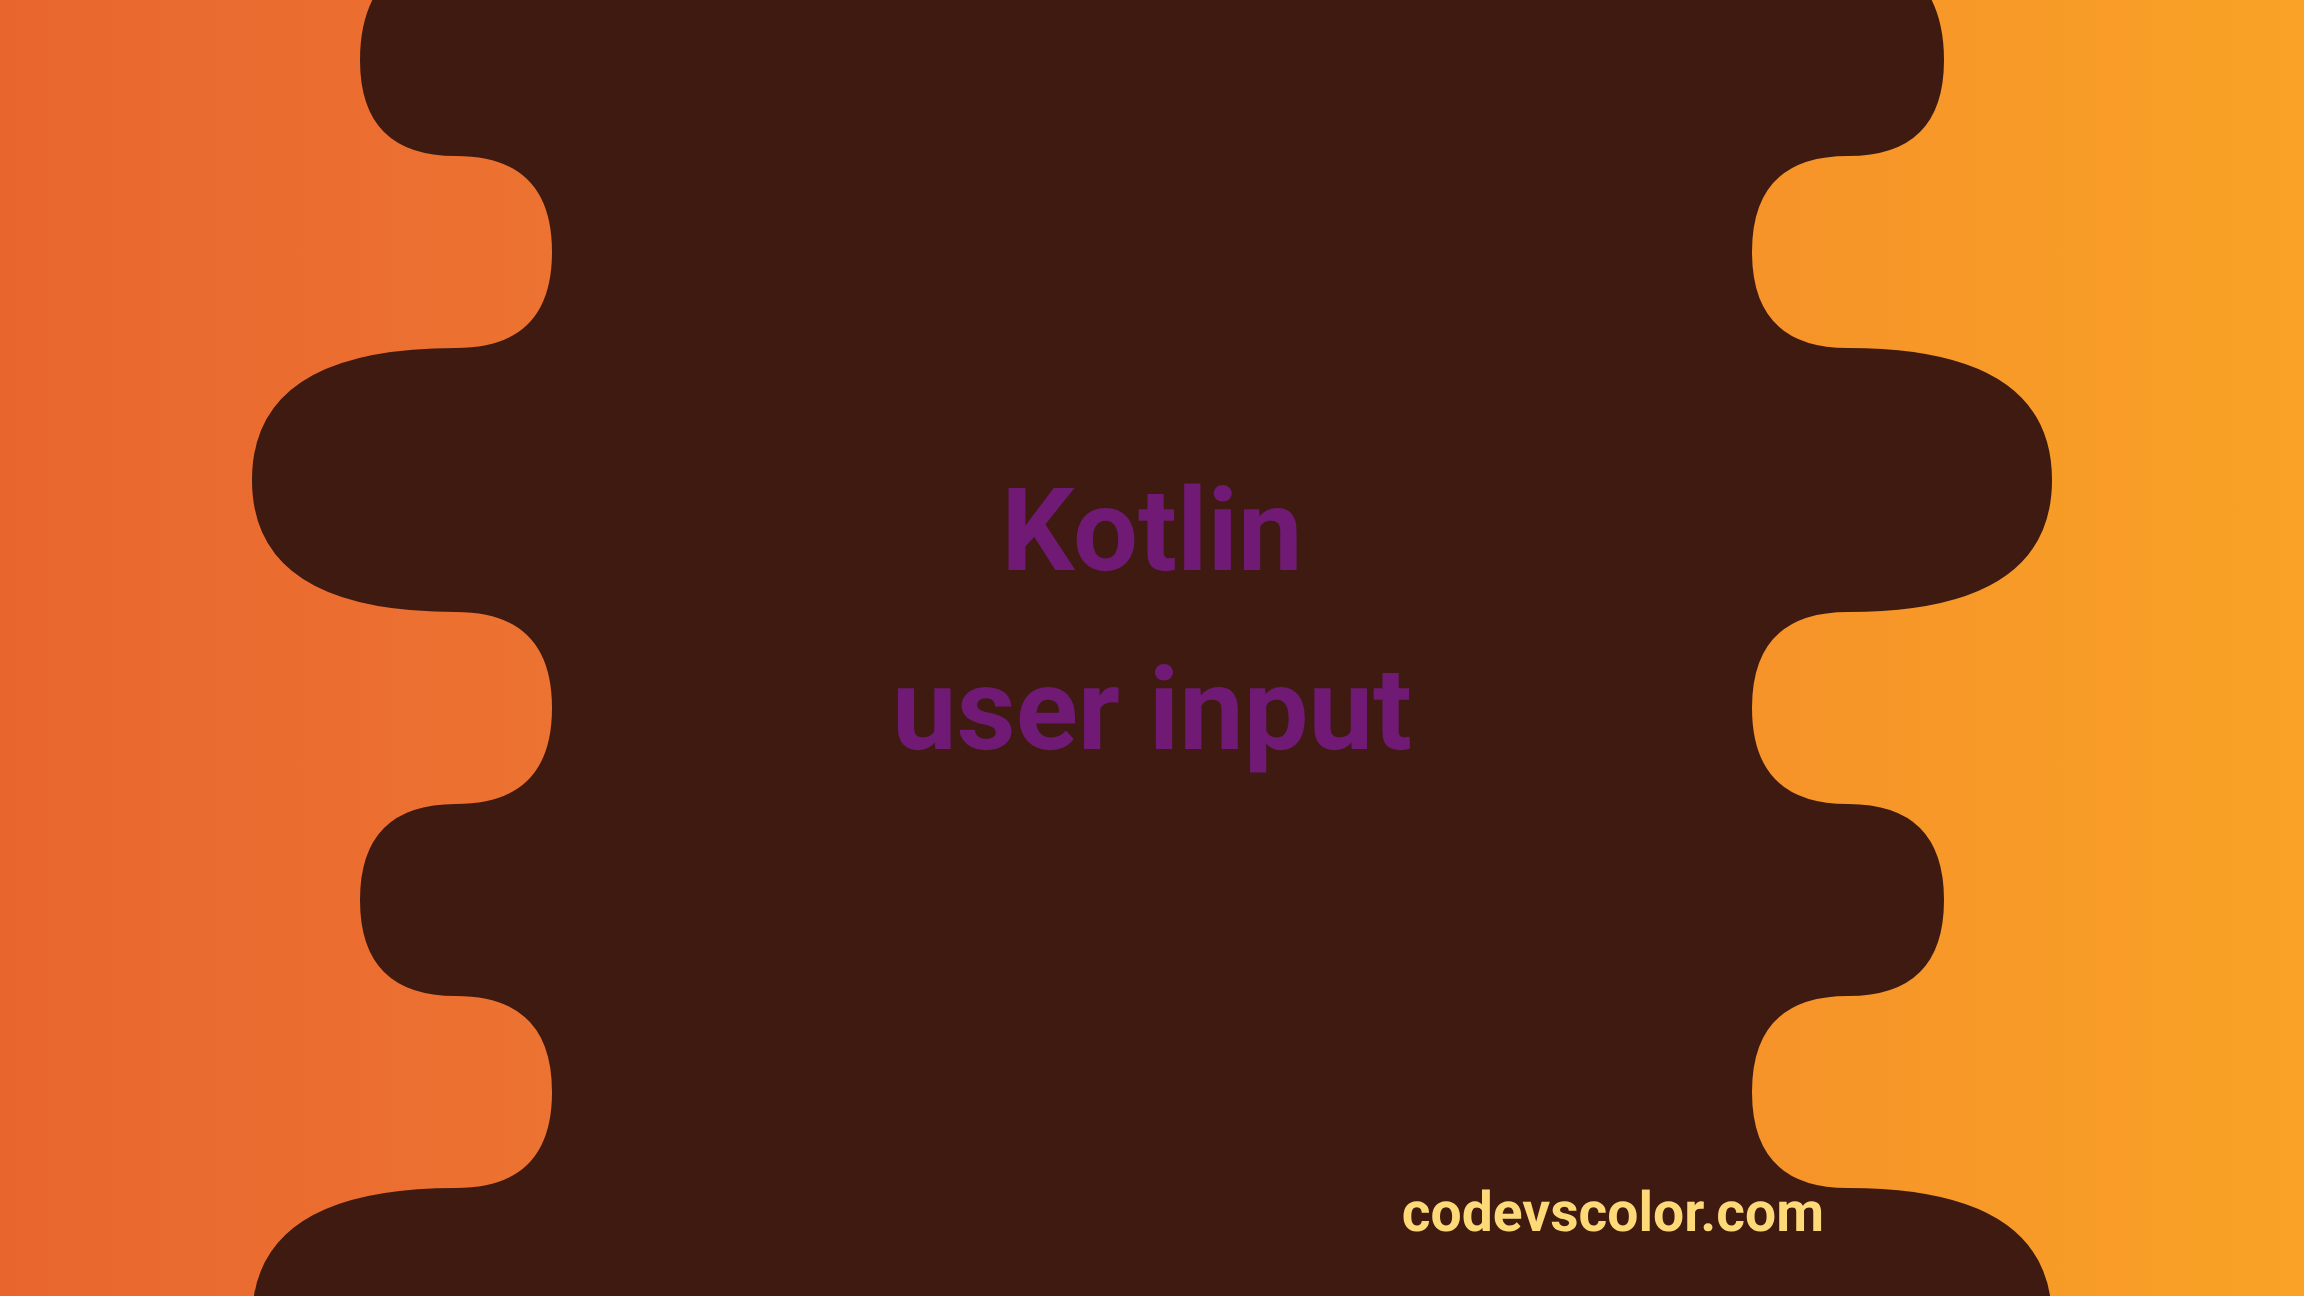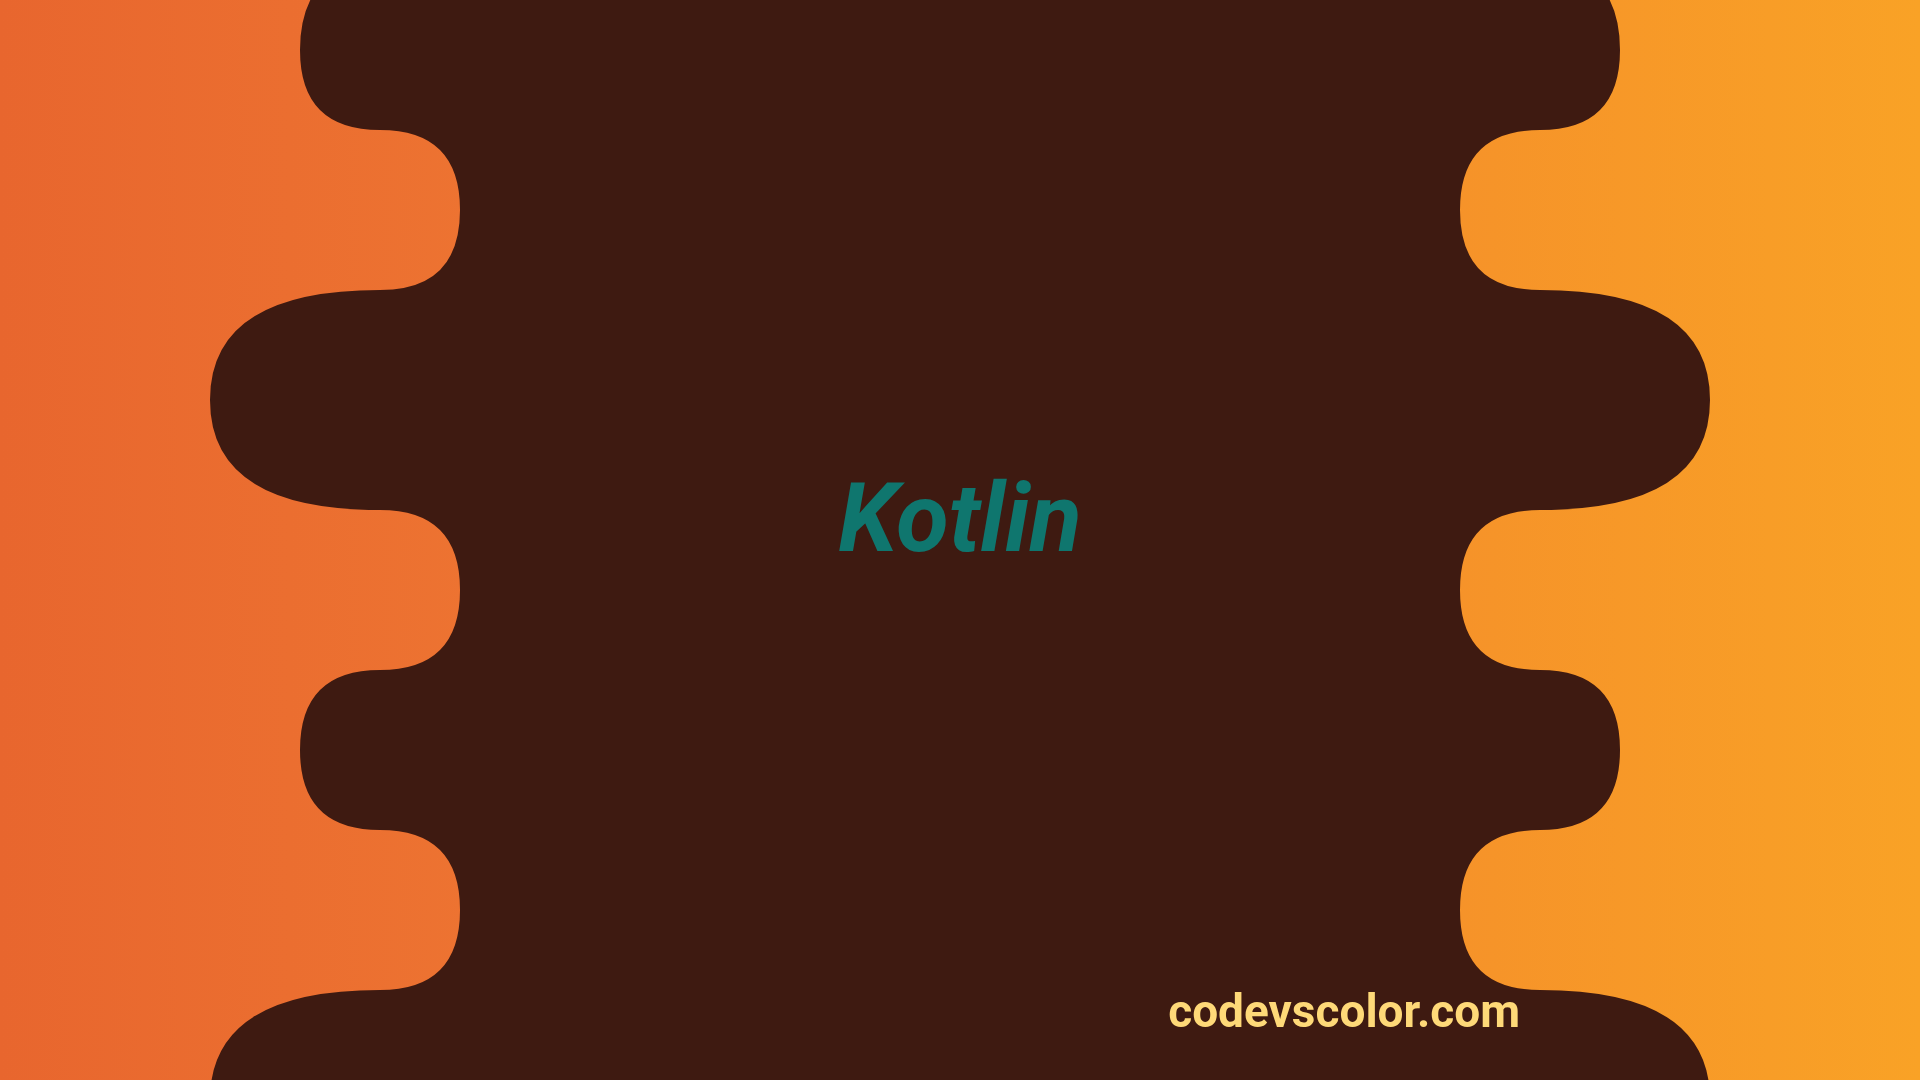--- a/index.html
+++ b/index.html
@@ -26,25 +26,24 @@
     .blob svg {
       width: 100%;
       height: 100%;
     }
     .title {
       position: absolute;
       top: 48%;
       left: 50%;
       transform: translate(-50%, -50%);
       text-align: center;
-      color: #0f766e;
+      color: #701a75;
       font-size: 96px;
       font-weight: 700;
       line-height: 1.55;
-      font-style: italic;
     }
     .site {
       position: absolute;
       bottom: 42px;
       right: 400px;
       color: #fed978;
       font-size: 46px;
       font-weight: 700;
     }
   </style>
@@ -84,15 +83,16 @@
       Q 1460 130 1540 130
       Q 1620 130 1620 50
       Q 1620 -50 1500 -50
       Z
     "></path>
   </svg>
 </div>
 
 <div class="title">
   <div>Kotlin</div>
+  <div>user input</div>
 </div>
 
 <div class="site">codevscolor.com</div>
 
 </body></html>

